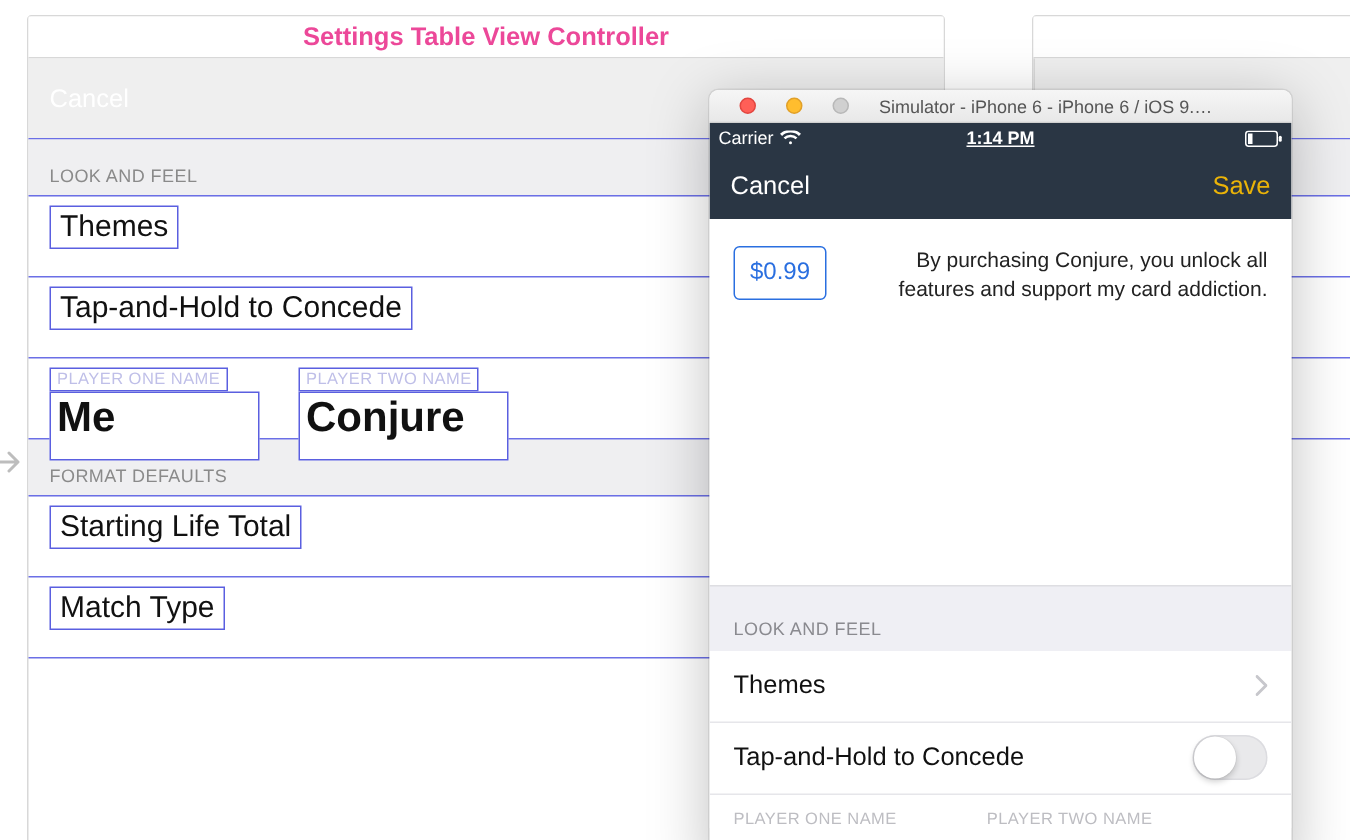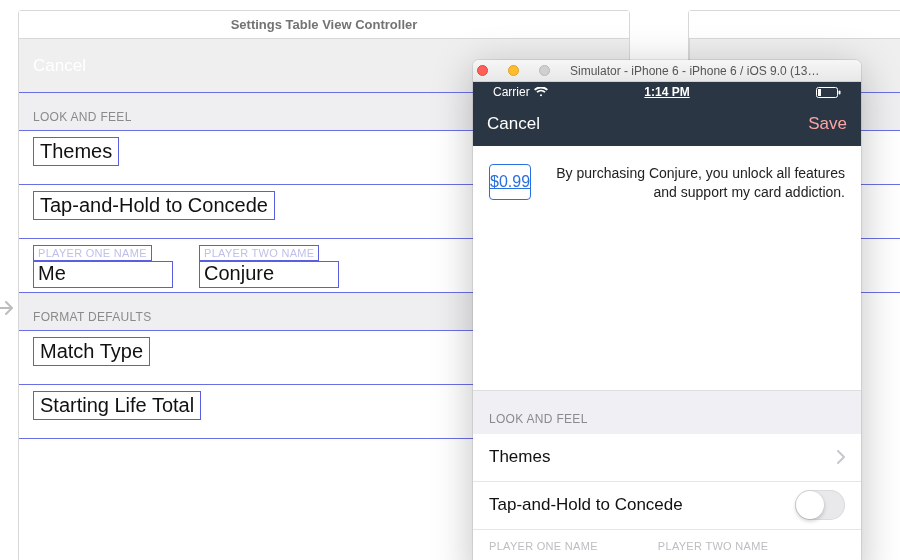--- a/index.html
+++ b/index.html
@@ -3,61 +3,61 @@
 <meta charset="utf-8">
 <style>
   * { box-sizing: border-box; margin: 0; padding: 0; }
   html, body { width: 900px; height: 560px; overflow: hidden; font-family: -apple-system, "Helvetica Neue", Arial, sans-serif; background: #fdfdfd; }
 
   
   .ib-canvas { position: absolute; left: 0; top: 0; width: 900px; height: 560px; background: #fff; }
   .ib-scene { position: absolute; top: 10px; border: 1px solid #d8d8d8; border-radius: 3px; background: #fff; }
   .ib-scene.main { left: 18px; width: 612px; height: 1000px; }
   .ib-scene.secondary { left: 688px; width: 320px; height: 1000px; }
-  .ib-scene-title { height: 28px; line-height: 28px; text-align: center; font-size: 13px; font-weight: 600; color: #737373; border-bottom: 1px solid #d8d8d8; background: #fff; }
+  .ib-scene-title { height: 28px; line-height: 28px; text-align: center; font-size: 17px; font-weight: 600; color: #ec4899; border-bottom: 1px solid #d8d8d8; background: #fff; }
   .ib-navbar { height: 54px; line-height: 54px; border-bottom: 1px solid #d8d8d8; background: #efefef; padding: 0 14px; }
   .ib-navbar span { color: #fff; font-size: 17px; }
   .ib-section-header { height: 38px; line-height: 48px; padding: 0 14px; font-size: 12px; color: #8a8a8a; letter-spacing: 0.3px; border-bottom: 1px solid #d8d8d8; background: #efeff1; }
   .ib-row { position: relative; height: 54px; border-bottom: 1px solid #d8d8d8; padding: 6px 14px; }
   .ib-row.twocol { display: flex; gap: 26px; }
   .sel-box { display: inline-block; border: 1px solid #5a5fe0; background: #fff; }
   .sel-label { font-size: 20px; padding: 2px 6px; color: #111; }
   .sel-field-label { font-size: 11px; color: #bfbfe8; padding: 1px 4px; letter-spacing: 0.3px; }
-  .sel-field-val { font-size: 20px; padding: 0 4px 2px; color: #111; }
+  .sel-field-val { font-size: 28px; padding: 0 4px 12px; color: #111; font-weight: bold; }
   .col { display: flex; flex-direction: column; align-items: flex-start; }
   .segue-arrow { position: absolute; left: -6px; top: 296px; width: 24px; height: 24px; }
   .segue-arrow svg { width: 24px; height: 24px; }
 
   
   .ib-scene.secondary .ib-navbar,
   .ib-scene.secondary .ib-section-header,
   .ib-scene.secondary .ib-row { border-left: 1px solid #d8d8d8; }
 
   
   .sim-window { position: absolute; left: 473px; top: 60px; width: 388px; height: 520px; background: #fff; box-shadow: 0 8px 40px rgba(0,0,0,0.25), 0 0 0 1px rgba(0,0,0,0.08); border-radius: 6px; overflow: hidden; }
-  .sim-titlebar { height: 22px; background: linear-gradient(#f6f6f6,#e8e8e8); display: flex; align-items: center; padding: 0 4px; gap: 20px; border-bottom: 1px solid #d0d0d0; }
+  .sim-titlebar { height: 22px; background: linear-gradient(#f6f6f6,#e8e8e8); display: flex; align-items: center; padding: 0 20px; gap: 20px; border-bottom: 1px solid #d0d0d0; }
   .traffic { width: 11px; height: 11px; border-radius: 50%; }
   .traffic.red { background: #ff5f57; border:1px solid #e24640; }
   .traffic.yellow { background: #ffbd2e; border:1px solid #e1a028; }
   .traffic.green { background: #d0d0d0; border:1px solid #b8b8b8; }
   .sim-title { flex: 1; text-align: center; font-size: 12px; color: #555; white-space: nowrap; overflow: hidden; text-overflow: ellipsis; padding-right: 30px; }
 
   
-  .ios-status { height: 20px; background: #2a3644; color: #fff; display: flex; align-items: center; justify-content: space-between; font-size: 12px; padding: 0 20px; }
+  .ios-status { height: 20px; background: #2a3644; color: #fff; display: flex; align-items: center; justify-content: space-between; font-size: 12px; padding: 0 6px; }
   .ios-status .left { display: flex; align-items: center; gap: 4px; }
   .ios-status .center { position: absolute; left: 50%; transform: translateX(-50%); font-weight: 600; text-decoration: underline; }
   .wifi-icon svg, .battery-icon svg { display: block; }
 
   
   .ios-nav { height: 44px; background: #2a3644; color: #fff; display: flex; align-items: center; justify-content: space-between; padding: 0 14px; font-size: 17px; }
-  .ios-nav .save { color: #fca5a5; }
+  .ios-nav .save { color: #eab308; }
 
   
   .purchase-area { background: #fff; padding: 18px 16px; display: flex; gap: 18px; align-items: flex-start; }
-  .price-btn { border: 1px solid #2a6fe0; color: #2a6fe0; font-size: 16px; padding: 8px 0; border-radius: 4px; background: #fff; text-decoration: underline; }
+  .price-btn { border: 1px solid #2a6fe0; color: #2a6fe0; font-size: 16px; padding: 8px 10px; border-radius: 4px; background: #fff; }
   .purchase-text { font-size: 14px; color: #222; line-height: 1.35; text-align: right; }
 
   .blank-fill { height: 170px; background: #fff; }
 
   
   .sim-section-header { background: #efeff4; height: 44px; line-height: 56px; padding: 0 16px; font-size: 12px; color: #8a8a8f; letter-spacing: 0.3px; border-top: 1px solid #dedee2; }
   .sim-row { height: 48px; background: #fff; display: flex; align-items: center; justify-content: space-between; padding: 0 16px; font-size: 17px; color: #111; border-bottom: 1px solid #e6e6ea; }
   .chevron svg { display: block; }
   .ios-switch { width: 50px; height: 30px; background: #e9e9eb; border-radius: 15px; position: relative; box-shadow: inset 0 0 0 1px #dcdce0; }
   .ios-switch .knob { position: absolute; left: 1px; top: 1px; width: 28px; height: 28px; background: #fff; border-radius: 50%; box-shadow: 0 2px 4px rgba(0,0,0,0.2), 0 0 0 0.5px rgba(0,0,0,0.05); }
@@ -95,24 +95,24 @@
         <span class="sel-box sel-field-label">PLAYER ONE NAME</span>
         <span class="sel-box sel-field-val" style="width:140px">Me</span>
       </div>
       <div class="col">
         <span class="sel-box sel-field-label">PLAYER TWO NAME</span>
         <span class="sel-box sel-field-val" style="width:140px">Conjure</span>
       </div>
     </div>
     <div class="ib-section-header">FORMAT DEFAULTS</div>
     <div class="ib-row">
-      <span class="sel-box sel-label">Match Type</span>
+      <span class="sel-box sel-label">Starting Life Total</span>
     </div>
     <div class="ib-row">
-      <span class="sel-box sel-label">Starting Life Total</span>
+      <span class="sel-box sel-label">Match Type</span>
     </div>
   </div>
 
   <div class="ib-scene secondary">
     <div class="ib-scene-title" style="text-align:right;padding-right:6px">S</div>
     <div class="ib-navbar"></div>
     <div class="ib-section-header"></div>
     <div class="ib-row"></div>
     <div class="ib-row"></div>
     <div class="ib-row"></div>

